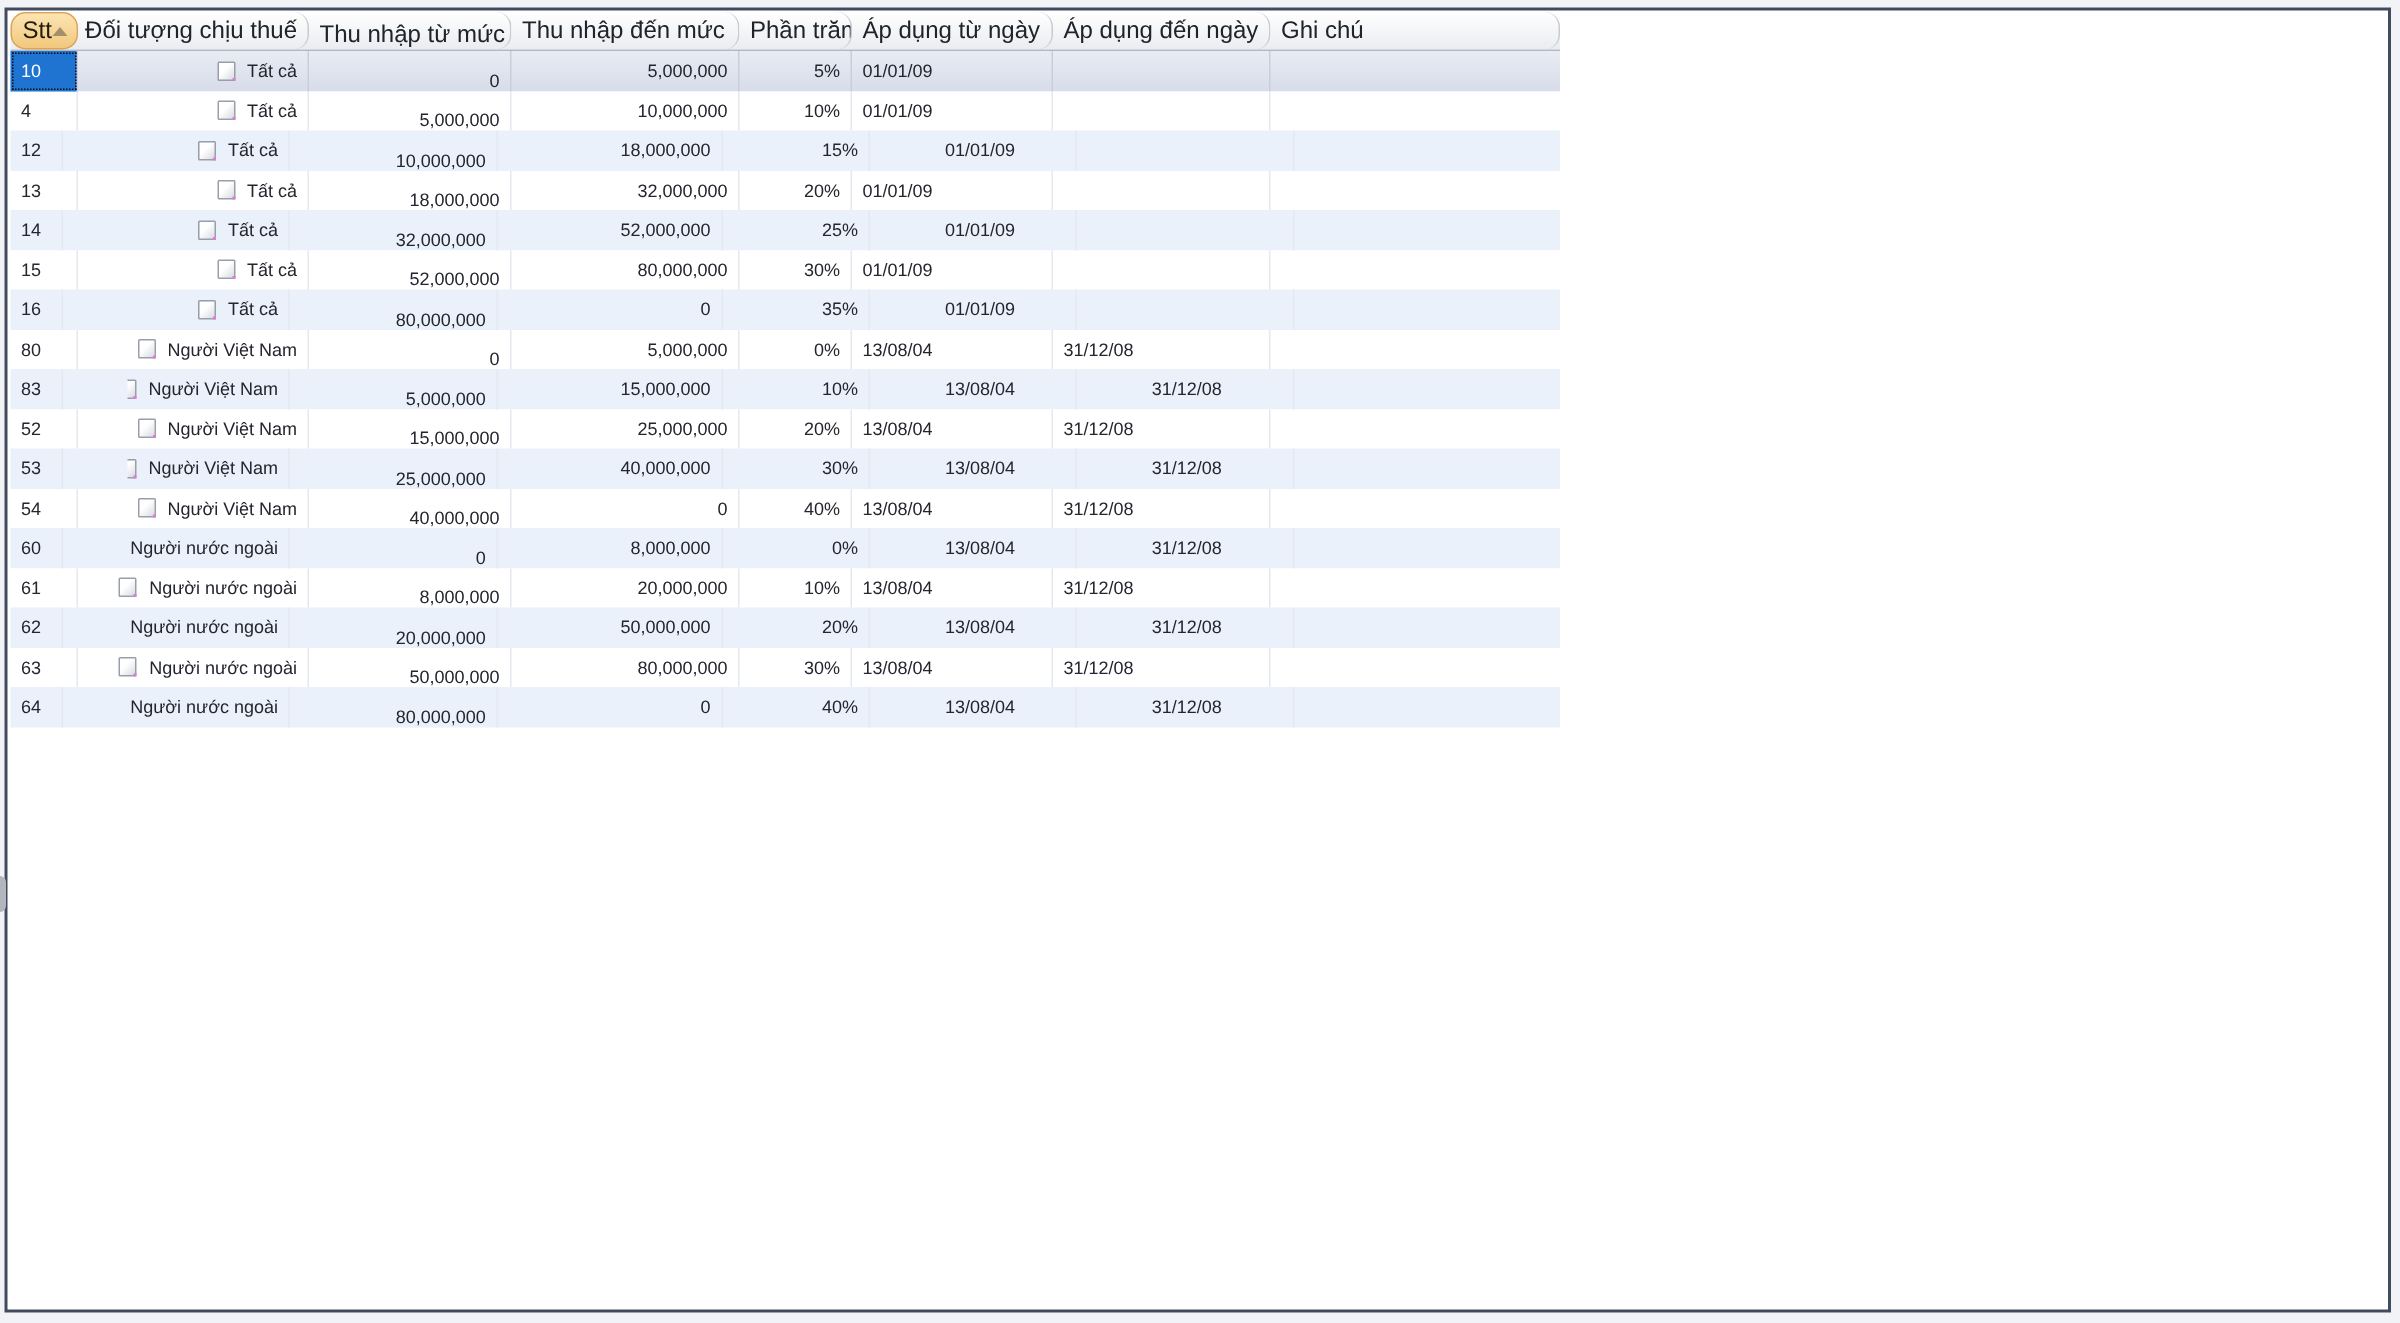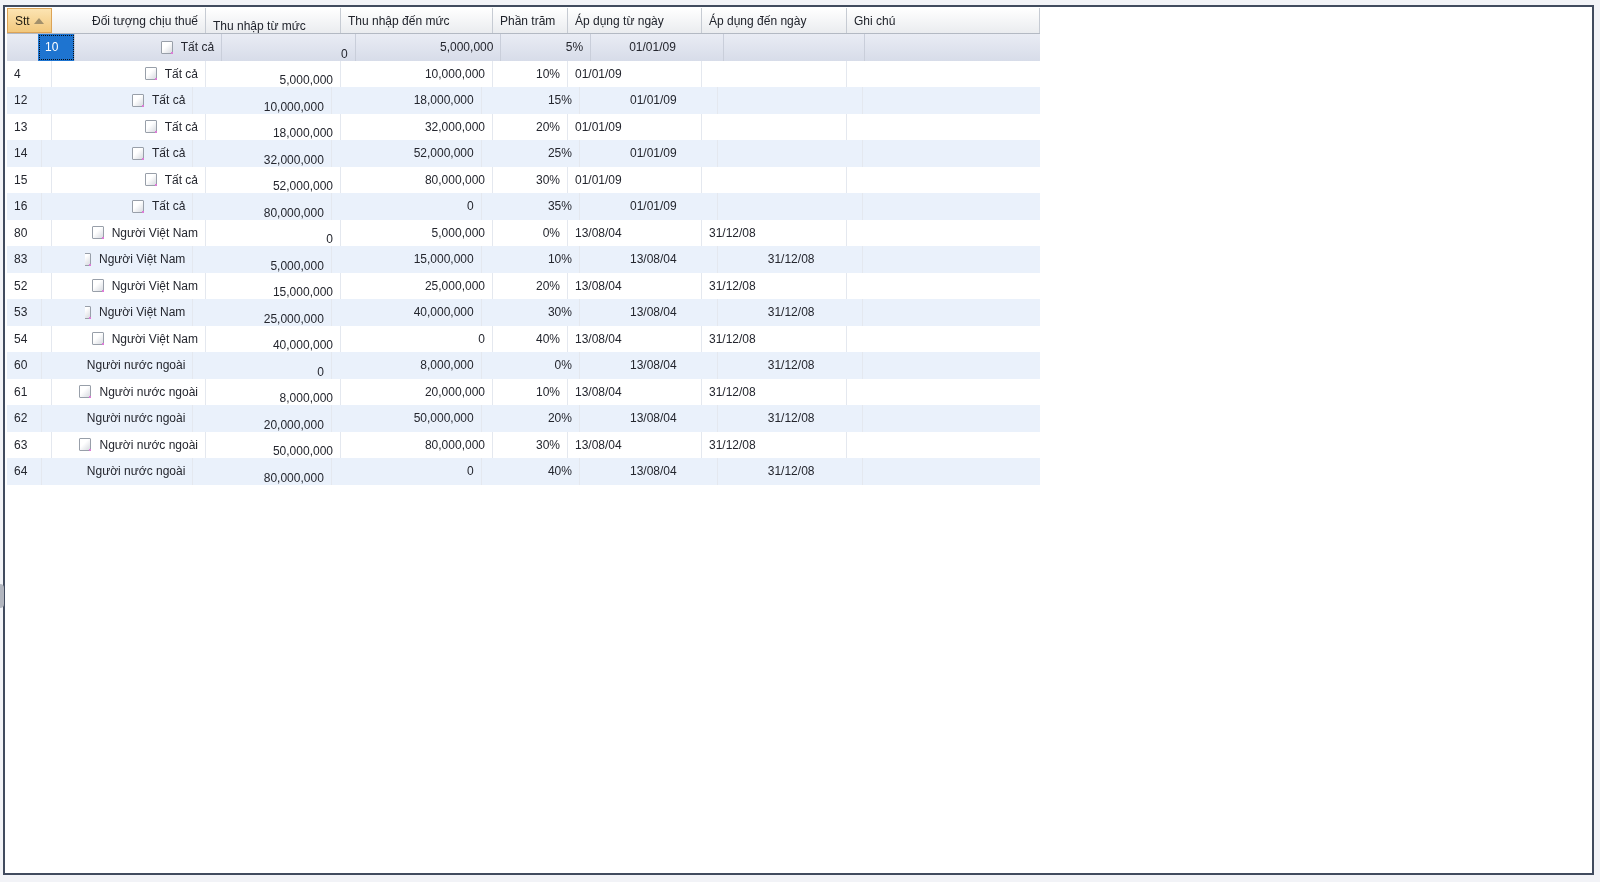--- a/index.html
+++ b/index.html
@@ -25,26 +25,27 @@
   .grid-header {
     display: flex;
     height: 26px;
     background: linear-gradient(#ffffff, #eaecef);
     border-bottom: 1px solid #b3b9c3;
   }
   .hcell {
     display: flex;
     align-items: center;
     padding: 0 7px;
-    font-size: 12px;
+    font-size: 16px;
     color: #20232b;
     border-right: 1px solid #c6cbd3;
     overflow: hidden;
     white-space: nowrap;
     cursor: default;
+    border-radius: 10px;
   }
   .hcell.sorted {
     background: linear-gradient(#fce4b2, #f2c87d);
     border: 1px solid #dca356;
     color: #201c10;
   }
   .sort-arrow {
     width: 0; height: 0;
     margin-left: auto;
     border-left: 5px solid transparent;
@@ -61,21 +62,21 @@
   .cell {
     display: flex;
     align-items: center;
     padding: 0 7px;
     font-size: 12px;
     color: #24262e;
     border-right: 1px solid #e4e8ef;
     overflow: hidden;
     white-space: nowrap;
   }
-  .row.selected .cell { border-right-color: #c9ceda; margin-left: 31px; }
+  .row.selected .cell { border-right-color: #c9ceda; }
   .cell.num { justify-content: flex-end; }
   .cell.focus-cell {
     background: #1e74d0;
     color: #ffffff;
     outline: 1px dotted #0a0e14;
     outline-offset: -2px;
     border-right-color: #1e74d0;
   }
   
   .c0 { width: 45px; }

